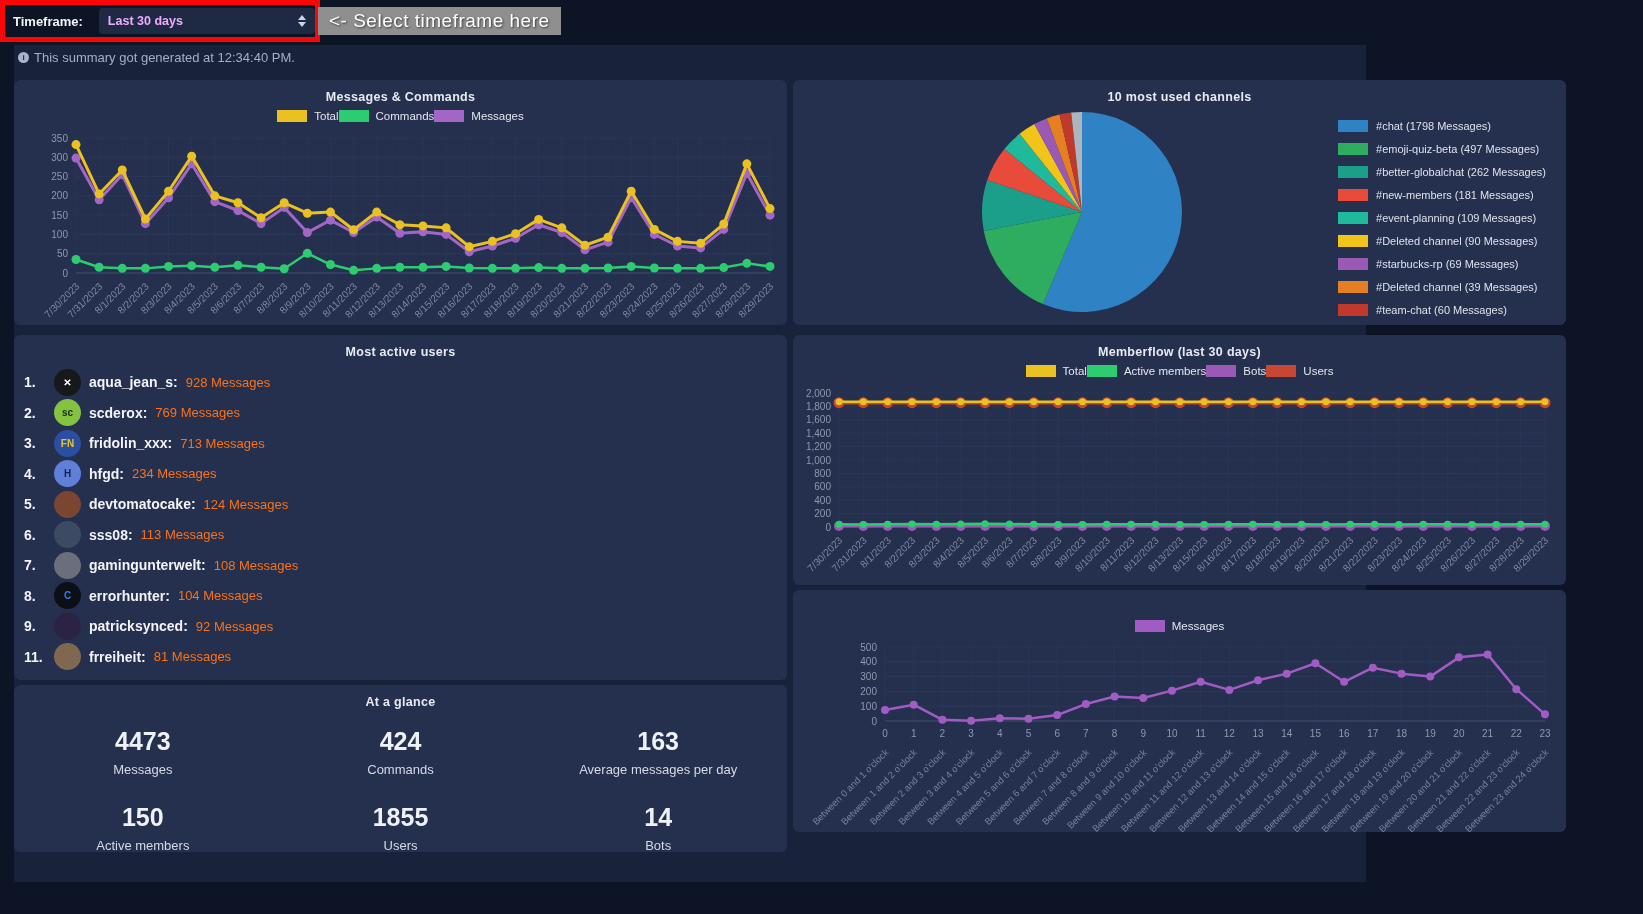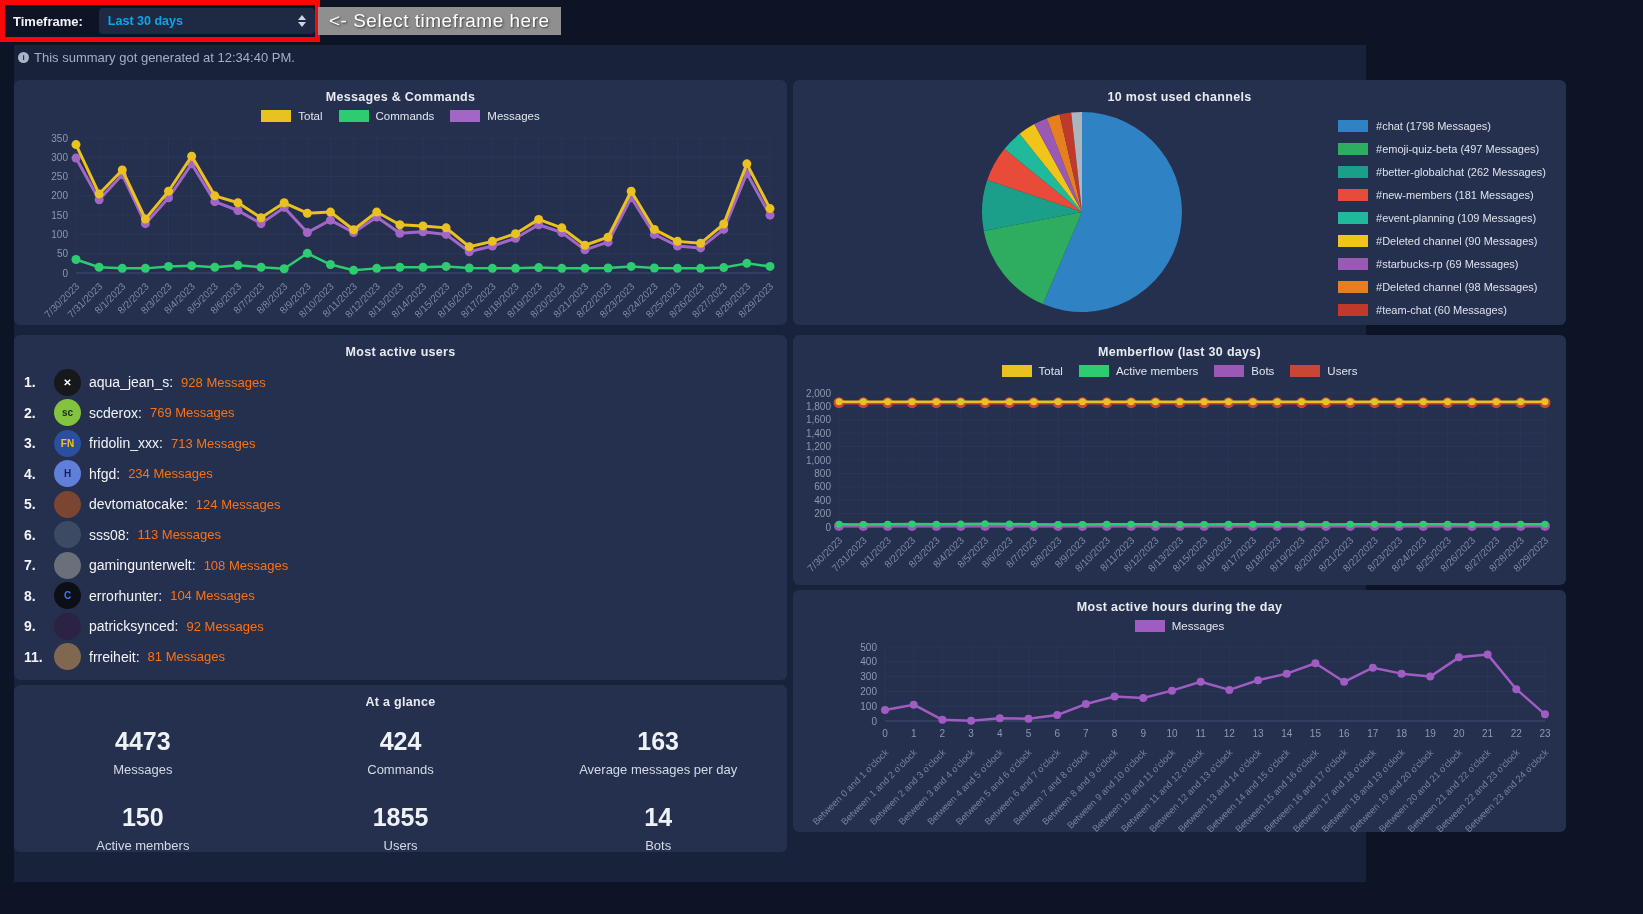--- a/index.html
+++ b/index.html
@@ -2,52 +2,52 @@
 <html><head>
 <meta charset="utf-8">
 <style>
   html,body{margin:0;padding:0}
   body{width:1643px;height:914px;background:#0c1425;font-family:"Liberation Sans",sans-serif;overflow:hidden;position:relative}
   .content{position:absolute;left:14px;top:45px;width:1352px;height:837px;background:#18223a}
   
   .tf-box{position:absolute;left:0;top:0;width:302px;height:32px;border:5px solid #fb0606;display:flex;align-items:center;gap:16px;padding-left:8px;background:#0c1425;z-index:5}
   .tf-label{font-size:13px;font-weight:700;color:#f2f4f8}
   .tf-select{width:200px;height:26px;background:#1e2944;border-radius:4px;display:flex;align-items:center;justify-content:space-between;padding:0 9px;cursor:pointer}
-  .tf-select .val{font-size:12.5px;font-weight:700;color:#0ea5e9}
+  .tf-select .val{font-size:12.5px;font-weight:700;color:#f0abfc}
   .updown{display:flex;flex-direction:column;gap:2px}
   .updown i{display:block;width:0;height:0;border-left:4px solid transparent;border-right:4px solid transparent}
   .updown .up{border-bottom:5px solid #cdd4e4}
   .updown .dn{border-top:5px solid #cdd4e4}
   .hint{position:absolute;left:318px;top:7px;height:28px;background:#8f8f8f;color:#ffffff;font-size:19px;font-weight:400;display:flex;align-items:center;padding:0 11px;letter-spacing:.5px;text-shadow:1px 1px 2px #3a3a3a;z-index:5}
   .note{position:absolute;left:18px;top:50px;display:flex;align-items:center;gap:5px;z-index:4}
   .info-i{width:11px;height:11px;border-radius:50%;background:#a9b2c6;color:#18223a;font-size:8px;font-weight:700;display:flex;align-items:center;justify-content:center}
   .note span.txt{font-size:13px;color:#a6afc2}
   
   .panel{position:absolute;background:#252f4e;border-radius:6px;overflow:hidden}
   .p1{left:0;top:35px;width:773px;height:245px}
   .p2{left:0;top:290px;width:773px;height:345px}
   .p3{left:0;top:640px;width:773px;height:167px}
   .p4{left:779px;top:35px;width:773px;height:245px}
   .p5{left:779px;top:290px;width:773px;height:250px}
   .p6{left:779px;top:545px;width:773px;height:242px}
   .ptitle{position:absolute;top:10px;left:0;right:0;text-align:center;font-size:12.5px;font-weight:700;color:#e7eaf0;margin:0;letter-spacing:.3px;z-index:2}
-  .legend{position:absolute;top:30px;left:0;right:0;display:flex;justify-content:center;gap:16px;z-index:2}
+  .legend{position:absolute;top:30px;left:0;right:0;display:flex;justify-content:center;gap:0;z-index:2}
   .litem{display:flex;align-items:center;gap:7px;font-size:11.5px;color:#e2e6ee;cursor:pointer}
   .sw{width:30px;height:12px;display:inline-block}
   .chartbox{position:absolute;left:0;top:0;width:100%;height:100%}
   svg{font-family:"Liberation Sans",sans-serif}
   .plegend{position:absolute;right:20px;top:40px;display:flex;flex-direction:column;gap:11px;z-index:2}
   .plitem{display:flex;align-items:center;gap:8px;font-size:11px;color:#dde2ea;cursor:pointer}
   .psw{width:30px;height:12px;display:inline-block}
   
   .ulist{position:absolute;left:10px;top:32px;right:10px}
   .urow{display:flex;align-items:center;height:30.5px;gap:8px}
   .rank{min-width:22px;font-size:14px;font-weight:700;color:#f2f4f8}
   .uav{width:27px;height:27px;border-radius:50%;display:flex;align-items:center;justify-content:center;font-size:10px;font-weight:700;flex:0 0 27px}
-  .uname{font-size:14px;font-weight:400;color:#f2f4f8}
+  .uname{font-size:14px;font-weight:700;color:#f2f4f8}
   .ucount{font-size:13px;color:#f97316}
   
   .glance{position:absolute;left:0;top:34px;right:0;display:grid;grid-template-columns:1fr 1fr 1fr;row-gap:8px}
   .gcell{text-align:center;padding:8px 0 10px 0}
   .gval{font-size:25px;font-weight:700;color:#eef1f6}
   .glab{font-size:13px;color:#d4dae4;margin-top:6px}
 </style>
 </head>
 <body>
 
@@ -381,21 +381,21 @@
         <span class="plitem">
           <span class="psw" style="background: rgb(240, 196, 25);"></span>
           <span>#Deleted channel (90 Messages)</span>
         </span>
         <span class="plitem">
           <span class="psw" style="background: rgb(155, 89, 182);"></span>
           <span>#starbucks-rp (69 Messages)</span>
         </span>
         <span class="plitem">
           <span class="psw" style="background: rgb(230, 126, 34);"></span>
-          <span>#Deleted channel (98 Messages)</span>
+          <span>#Deleted channel (39 Messages)</span>
         </span>
         <span class="plitem">
           <span class="psw" style="background: rgb(192, 57, 43);"></span>
           <span>#team-chat (60 Messages)</span>
         </span>
         <span class="plitem">
           <span class="psw" style="background: rgb(174, 182, 189);"></span>
           <span>#helfer-chat (55 Messages)</span>
         </span>
       </div>
@@ -625,21 +625,20 @@
           <circle cx="630.2758620689655" cy="66.777" r="3.5" fill="#e9c120"></circle>
           <circle cx="654.6206896551724" cy="66.777" r="3.5" fill="#e9c120"></circle>
           <circle cx="678.9655172413793" cy="66.777" r="3.5" fill="#e9c120"></circle>
           <circle cx="703.3103448275862" cy="66.777" r="3.5" fill="#e9c120"></circle>
           <circle cx="727.6551724137931" cy="66.777" r="3.5" fill="#e9c120"></circle>
           <circle cx="752" cy="66.777" r="3.5" fill="#e9c120"></circle>
         </svg></div>
   </section>
 
   <section class="panel p6">
-    <h3 class="ptitle">Most active hours during the day</h3>
     <div class="legend">
         <span class="litem">
           <span class="sw" style="background: rgb(160, 92, 195);"></span>
           <span>Messages</span>
         </span>
       </div>
     <div class="chartbox"><svg width="773" height="242">
           <line x1="92" y1="57" x2="92" y2="131" stroke="#2a3557" stroke-width="1"></line>
           <line x1="120.69565217391305" y1="57" x2="120.69565217391305" y2="131" stroke="#2a3557" stroke-width="1"></line>
           <line x1="149.3913043478261" y1="57" x2="149.3913043478261" y2="131" stroke="#2a3557" stroke-width="1"></line>

